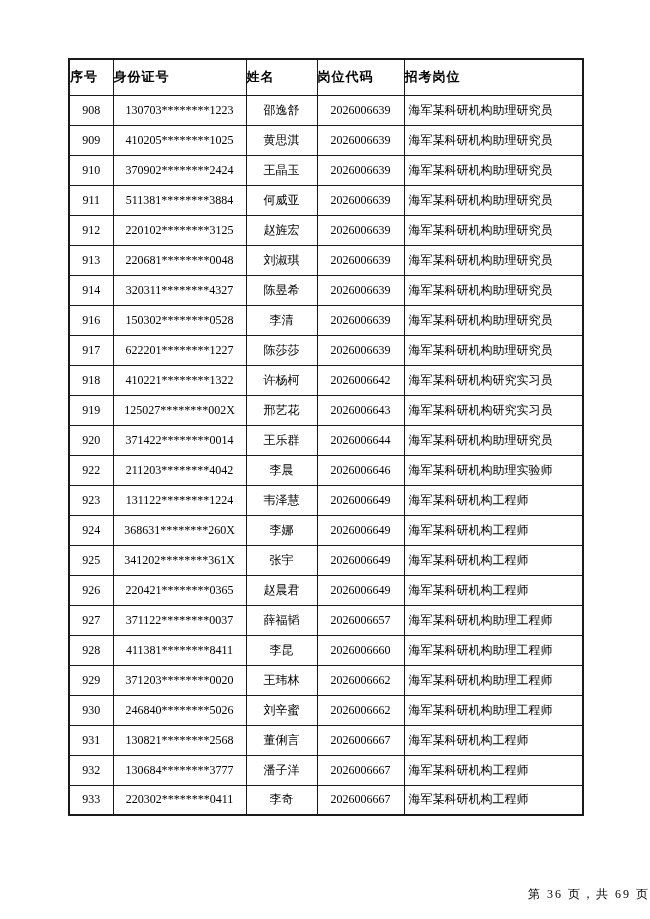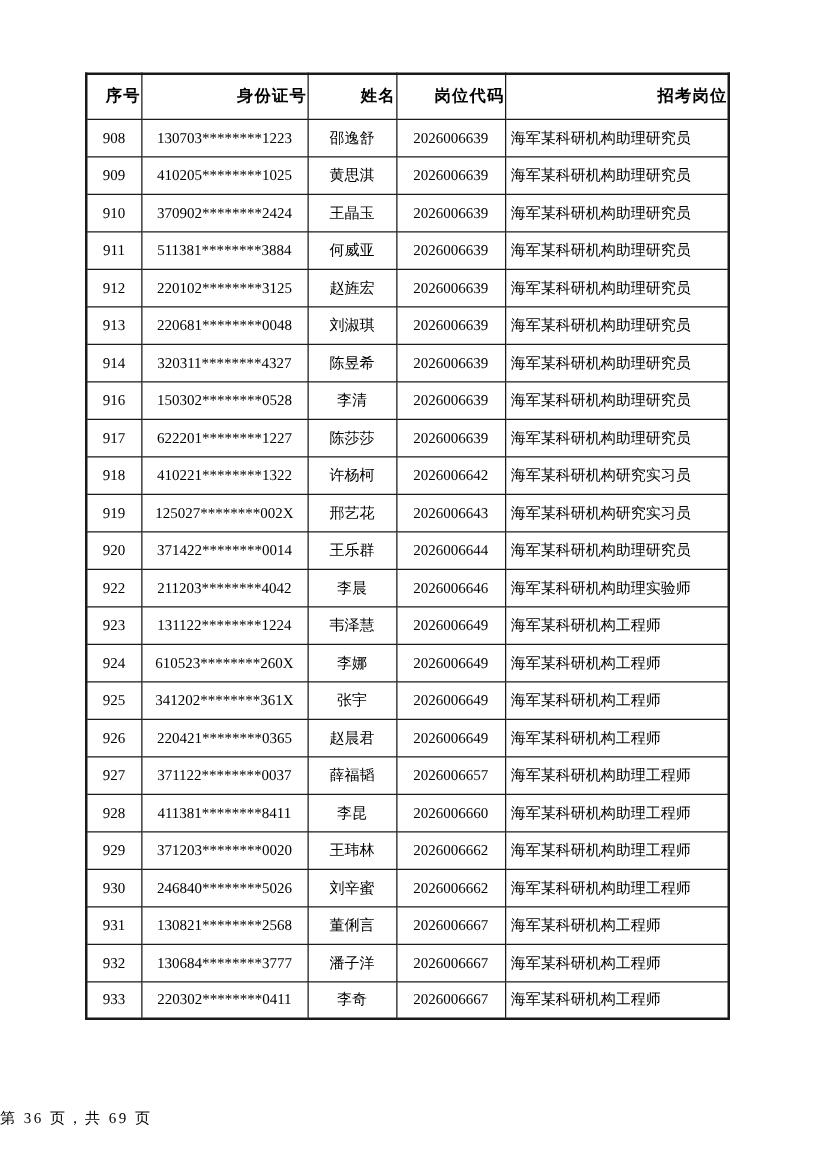--- a/index.html
+++ b/index.html
@@ -25,21 +25,21 @@
     table-layout: fixed;
   }
   table.roster, table.roster th, table.roster td {
     border: 1px solid #1a1a1a;
   }
   table.roster { border: 2px solid #1a1a1a; }
   table.roster th {
     font-weight: bold;
     font-size: 13px;
     height: 36px;
-    text-align: right;
+    text-align: left;
     vertical-align: middle;
     letter-spacing: 1px;
   }
   table.roster td {
     font-size: 12px;
     height: 30px;
     text-align: center;
     vertical-align: middle;
     white-space: nowrap;
     overflow: hidden;
@@ -51,21 +51,21 @@
   col.c-seq  { width: 44px; }
   col.c-id   { width: 133px; }
   col.c-name { width: 71px; }
   col.c-code { width: 87px; }
   col.c-post { width: 179px; }
   .footer {
     position: absolute;
     left: 0;
     top: 886px;
     width: 650px;
-    text-align: left;
+    text-align: right;
     font-size: 12px;
     letter-spacing: 2px;
   }
 </style>
 </head>
 <body>
 
 <div class="page">
 
   <table class="roster">
@@ -179,21 +179,21 @@
         </tr>
         <tr>
           <td>923</td>
           <td>131122********1224</td>
           <td>韦泽慧</td>
           <td>2026006649</td>
           <td class="col-post">海军某科研机构工程师</td>
         </tr>
         <tr>
           <td>924</td>
-          <td>610523********260X</td>
+          <td>368631********260X</td>
           <td>李娜</td>
           <td>2026006649</td>
           <td class="col-post">海军某科研机构工程师</td>
         </tr>
         <tr>
           <td>925</td>
           <td>341202********361X</td>
           <td>张宇</td>
           <td>2026006649</td>
           <td class="col-post">海军某科研机构工程师</td>

